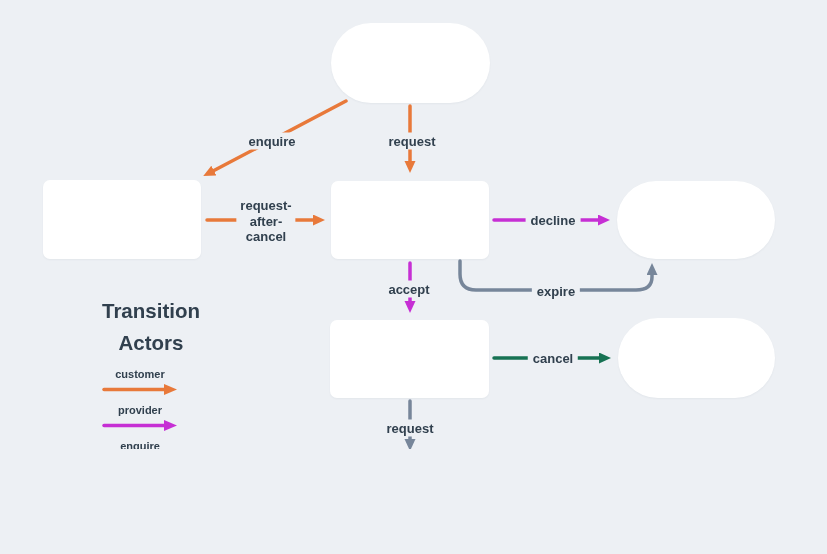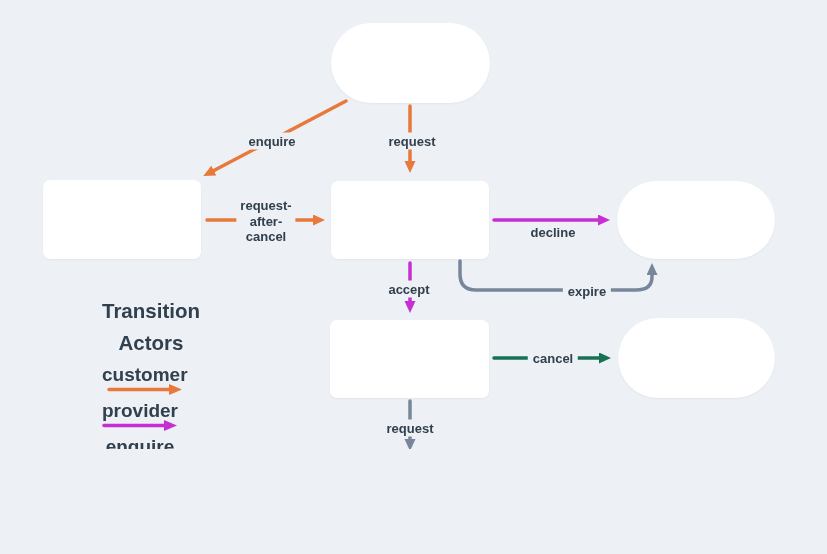--- a/index.html
+++ b/index.html
@@ -64,23 +64,23 @@
     line-height: 15px;
     padding: 1px 5px;
     white-space: nowrap;
     text-align: center;
   }
   .edge-label.multiline { line-height: 15.5px; padding: 1px 4px; }
 
   .lbl-enquire  { left: 272px; top: 141px; }
   .lbl-request  { left: 412px; top: 141px; }
   .lbl-raf      { left: 266px; top: 221px; }
-  .lbl-decline  { left: 553px; top: 220px; margin-top: 12px; }
+  .lbl-decline  { left: 553px; top: 220px; }
   .lbl-accept   { left: 409px; top: 289px; }
-  .lbl-expire   { left: 556px; top: 291px; margin-left: 31px; }
+  .lbl-expire   { left: 556px; top: 291px; }
   .lbl-cancel   { left: 553px; top: 358px; }
   .lbl-complete { left: 410px; top: 428px; }
 
   .legend {
     position: absolute;
     left: 102px;
     top: 295px;
     width: 156px;
     display: flex;
     flex-direction: column;
@@ -95,21 +95,21 @@
   }
   .legend-item {
     margin-top: 7px;
     display: flex;
     flex-direction: column;
     align-items: center;
   }
   .legend-item:first-of-type { margin-top: 0; }
   .legend-item .legend-label {
     color: var(--text);
-    font-size: 19px;
+    font-size: 11px;
     font-weight: 600;
     line-height: 17px;
   }
   .legend-item svg { display: block; margin-top: 1px; }
 </style>
 </head>
 <body>
 
 <div class="stage">
 

